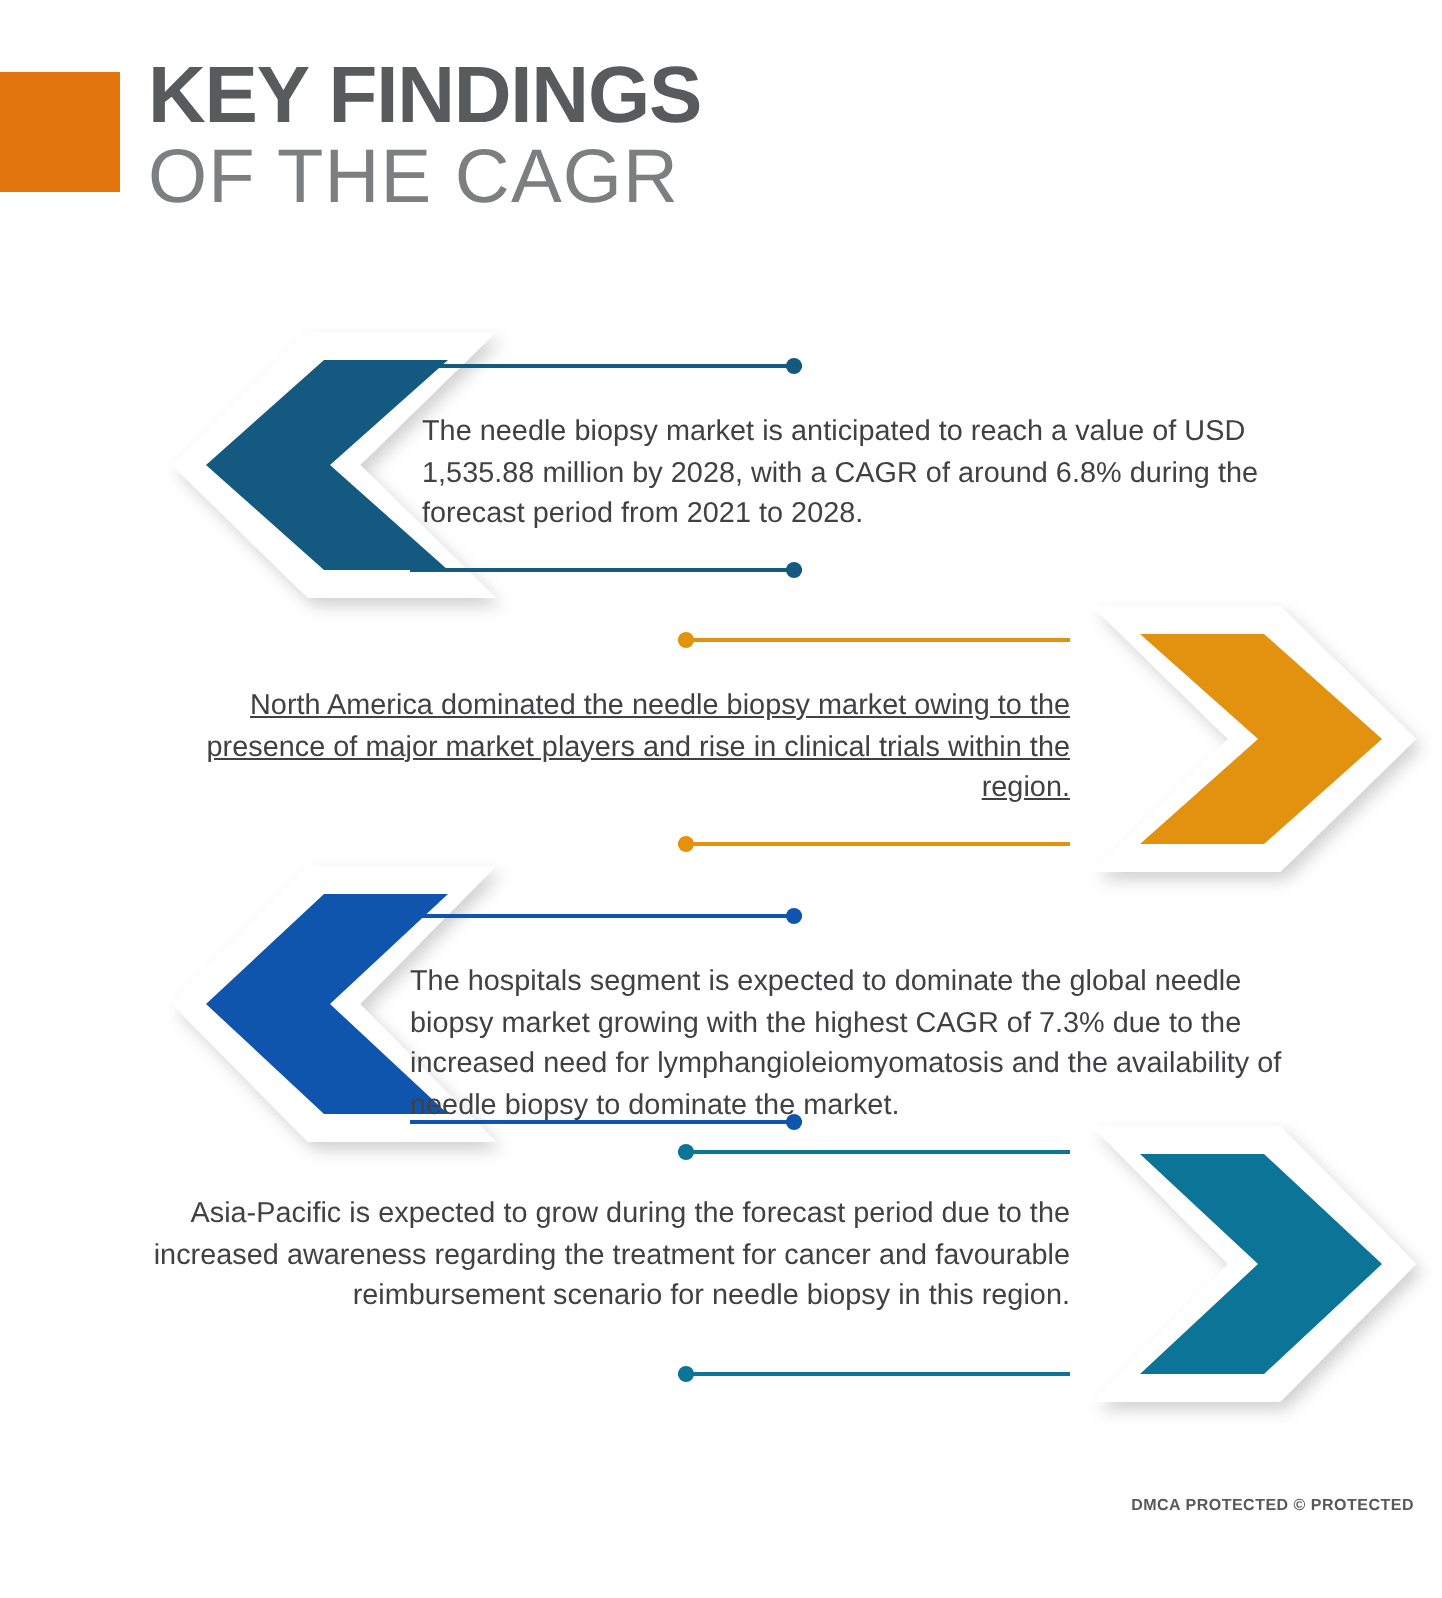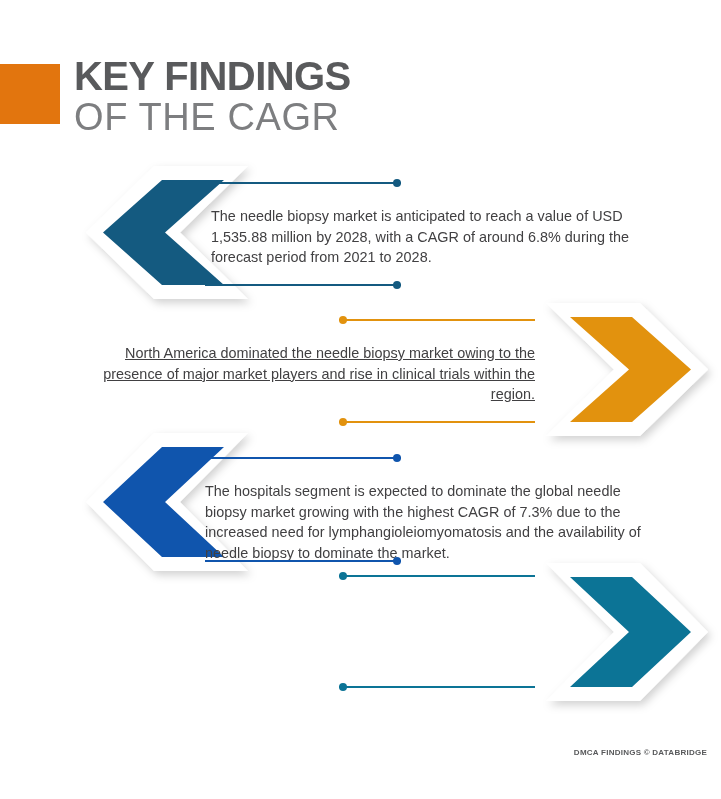--- a/index.html
+++ b/index.html
@@ -16,21 +16,20 @@
     -webkit-font-smoothing: antialiased;
   }
 
   
   #header {
     position: absolute;
     left: 0;
     top: 0;
     width: 721px;
     height: 150px;
-    margin-top: 28px;
   }
   #title-swatch {
     position: absolute;
     left: 0;
     top: 36px;
     width: 60px;
     height: 60px;
     background: #e2750e;
   }
   #title-block {
@@ -221,19 +220,20 @@
       <g filter="url(#sh4)">
         <path d="M108 6 L14 6 L82 75 L14 144 L108 144 L176 75 Z" fill="#ffffff"></path>
       </g>
       <path d="M100 20 L38 20 L97 75 L38 130 L100 130 L159 75 Z" fill="#0c7496"></path>
     </svg>
   </div>
   <div class="conn dot-left" style="left:339px; top:15px; width:196px; color:#0c7496;">
     <span class="bar"></span>
     <span class="dot"></span>
   </div>
+  <div class="copy align-right" style="left:30px; top:40px; width:505px;">Asia-Pacific is expected to grow during the forecast period due to the increased awareness regarding the treatment for cancer and favourable reimbursement scenario for needle biopsy in this region.</div>
   <div class="conn dot-left" style="left:339px; top:126px; width:196px; color:#0c7496;">
     <span class="bar"></span>
     <span class="dot"></span>
   </div>
 </div>
 
-<div id="footer">DMCA FINDINGS © DATABRIDGE</div>
+<div id="footer">DMCA PROTECTED © PROTECTED</div>
 
 </body></html>

